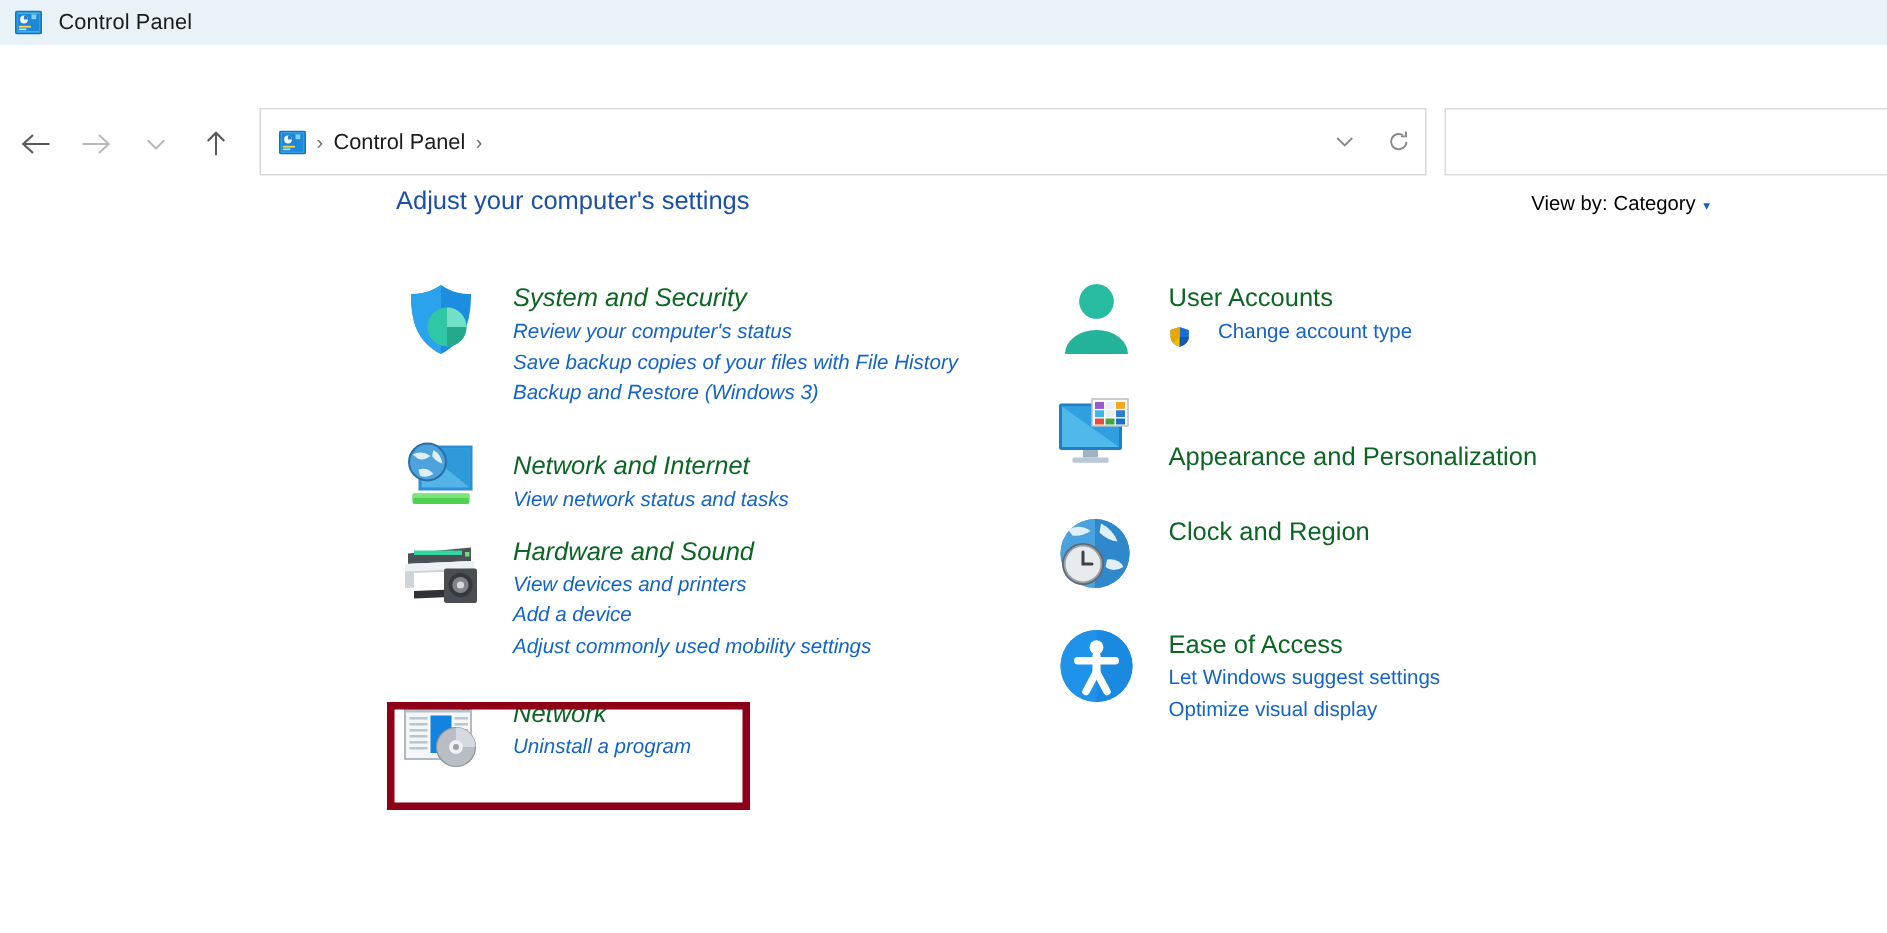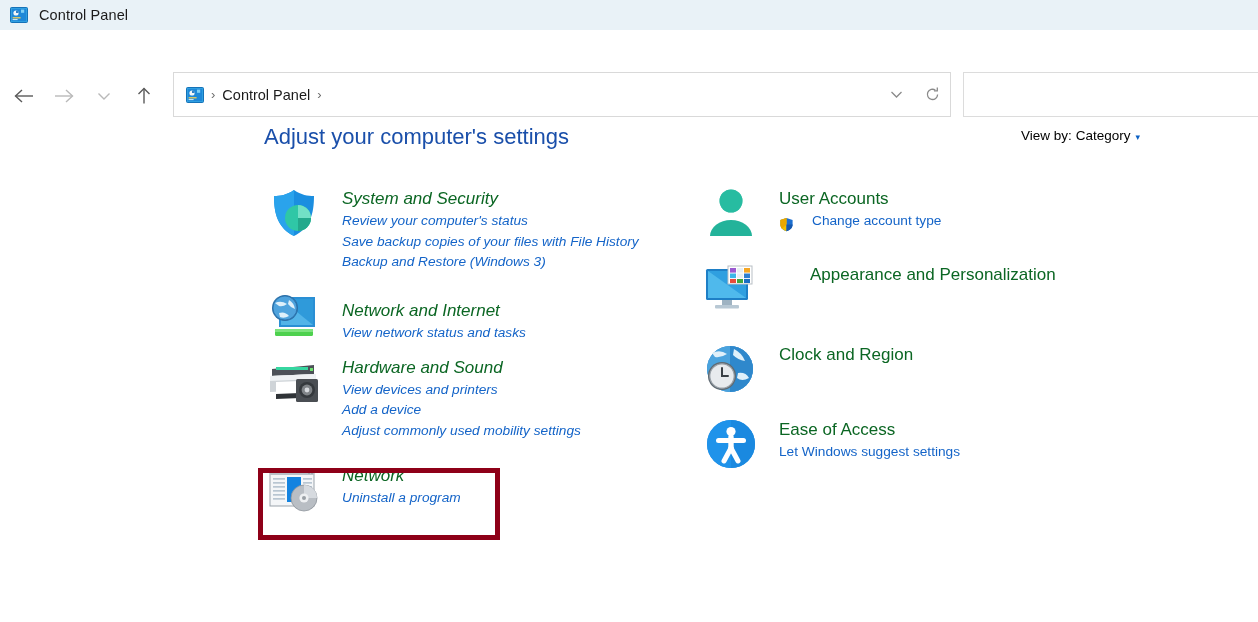--- a/index.html
+++ b/index.html
@@ -61,21 +61,21 @@
 
   .searchbox {
     position: absolute; left: 963px; top: 42px;
     width: 310px; height: 45px;
     border: 1px solid #dcdcdc; background: #ffffff;
   }
 
   
   .page-title {
     position: absolute; left: 264px; top: 124px;
-    font-size: 22px; color: #1a4faa; white-space: nowrap;
+    font-size: 17px; color: #1a4faa; white-space: nowrap;
   }
   .viewby {
     position: absolute; right: 118px; top: 128px;
     display: flex; align-items: baseline; gap: 4px;
     font-size: 13.5px; white-space: nowrap;
   }
   .viewby-caret { color: #0b60c4; font-size: 9px; margin-left: 1px; }
 
   
   .col { position: absolute; }
@@ -103,21 +103,21 @@
   }
   .cat-link.with-shield { display: flex; align-items: flex-end; gap: 18px; }
 
   
   .c-sys  { margin-bottom: 15px; }
   .c-net  { margin-bottom: 10px; align-items: flex-end; }
   .c-hw   { margin-bottom: 21px; }
   .c-prog { margin-bottom: 0; }
 
   .r-user { margin-bottom: 20px; }
-  .r-app  { margin-bottom: 24px; align-items: flex-start; gap: 31px; }
+  .r-app  { margin-bottom: 24px; align-items: flex-end; }
   .r-clk  { margin-bottom: 19px; }
   .r-ease { margin-bottom: 0; }
 
   
   .highlight-box {
     position: absolute;
     left: 258px; top: 468px;
     width: 242px; height: 72px;
     border: 5px solid #8e0018;
     pointer-events: none;
@@ -398,18 +398,19 @@
         <circle cx="27" cy="14.5" r="4.6" fill="#ffffff"></circle>
         <path d="M27 20 L27 32" stroke="#ffffff" stroke-width="5.4" stroke-linecap="round"></path>
         <path d="M14.5 23.5 L39.5 23.5" stroke="#ffffff" stroke-width="5" stroke-linecap="round"></path>
         <path d="M27 31 L20 44" stroke="#ffffff" stroke-width="5" stroke-linecap="round"></path>
         <path d="M27 31 L34 44" stroke="#ffffff" stroke-width="5" stroke-linecap="round"></path>
       </svg>
     </div>
     <div class="cat-body">
       <div class="cat-title">Ease of Access</div>
       <a class="cat-link">Let Windows suggest settings</a>
+      <a class="cat-link">Optimize visual display</a>
     </div>
   </div>
 
 </div>
 
 <div class="highlight-box" style="border-color: rgb(142, 0, 24);"></div>
 
 </body></html>

